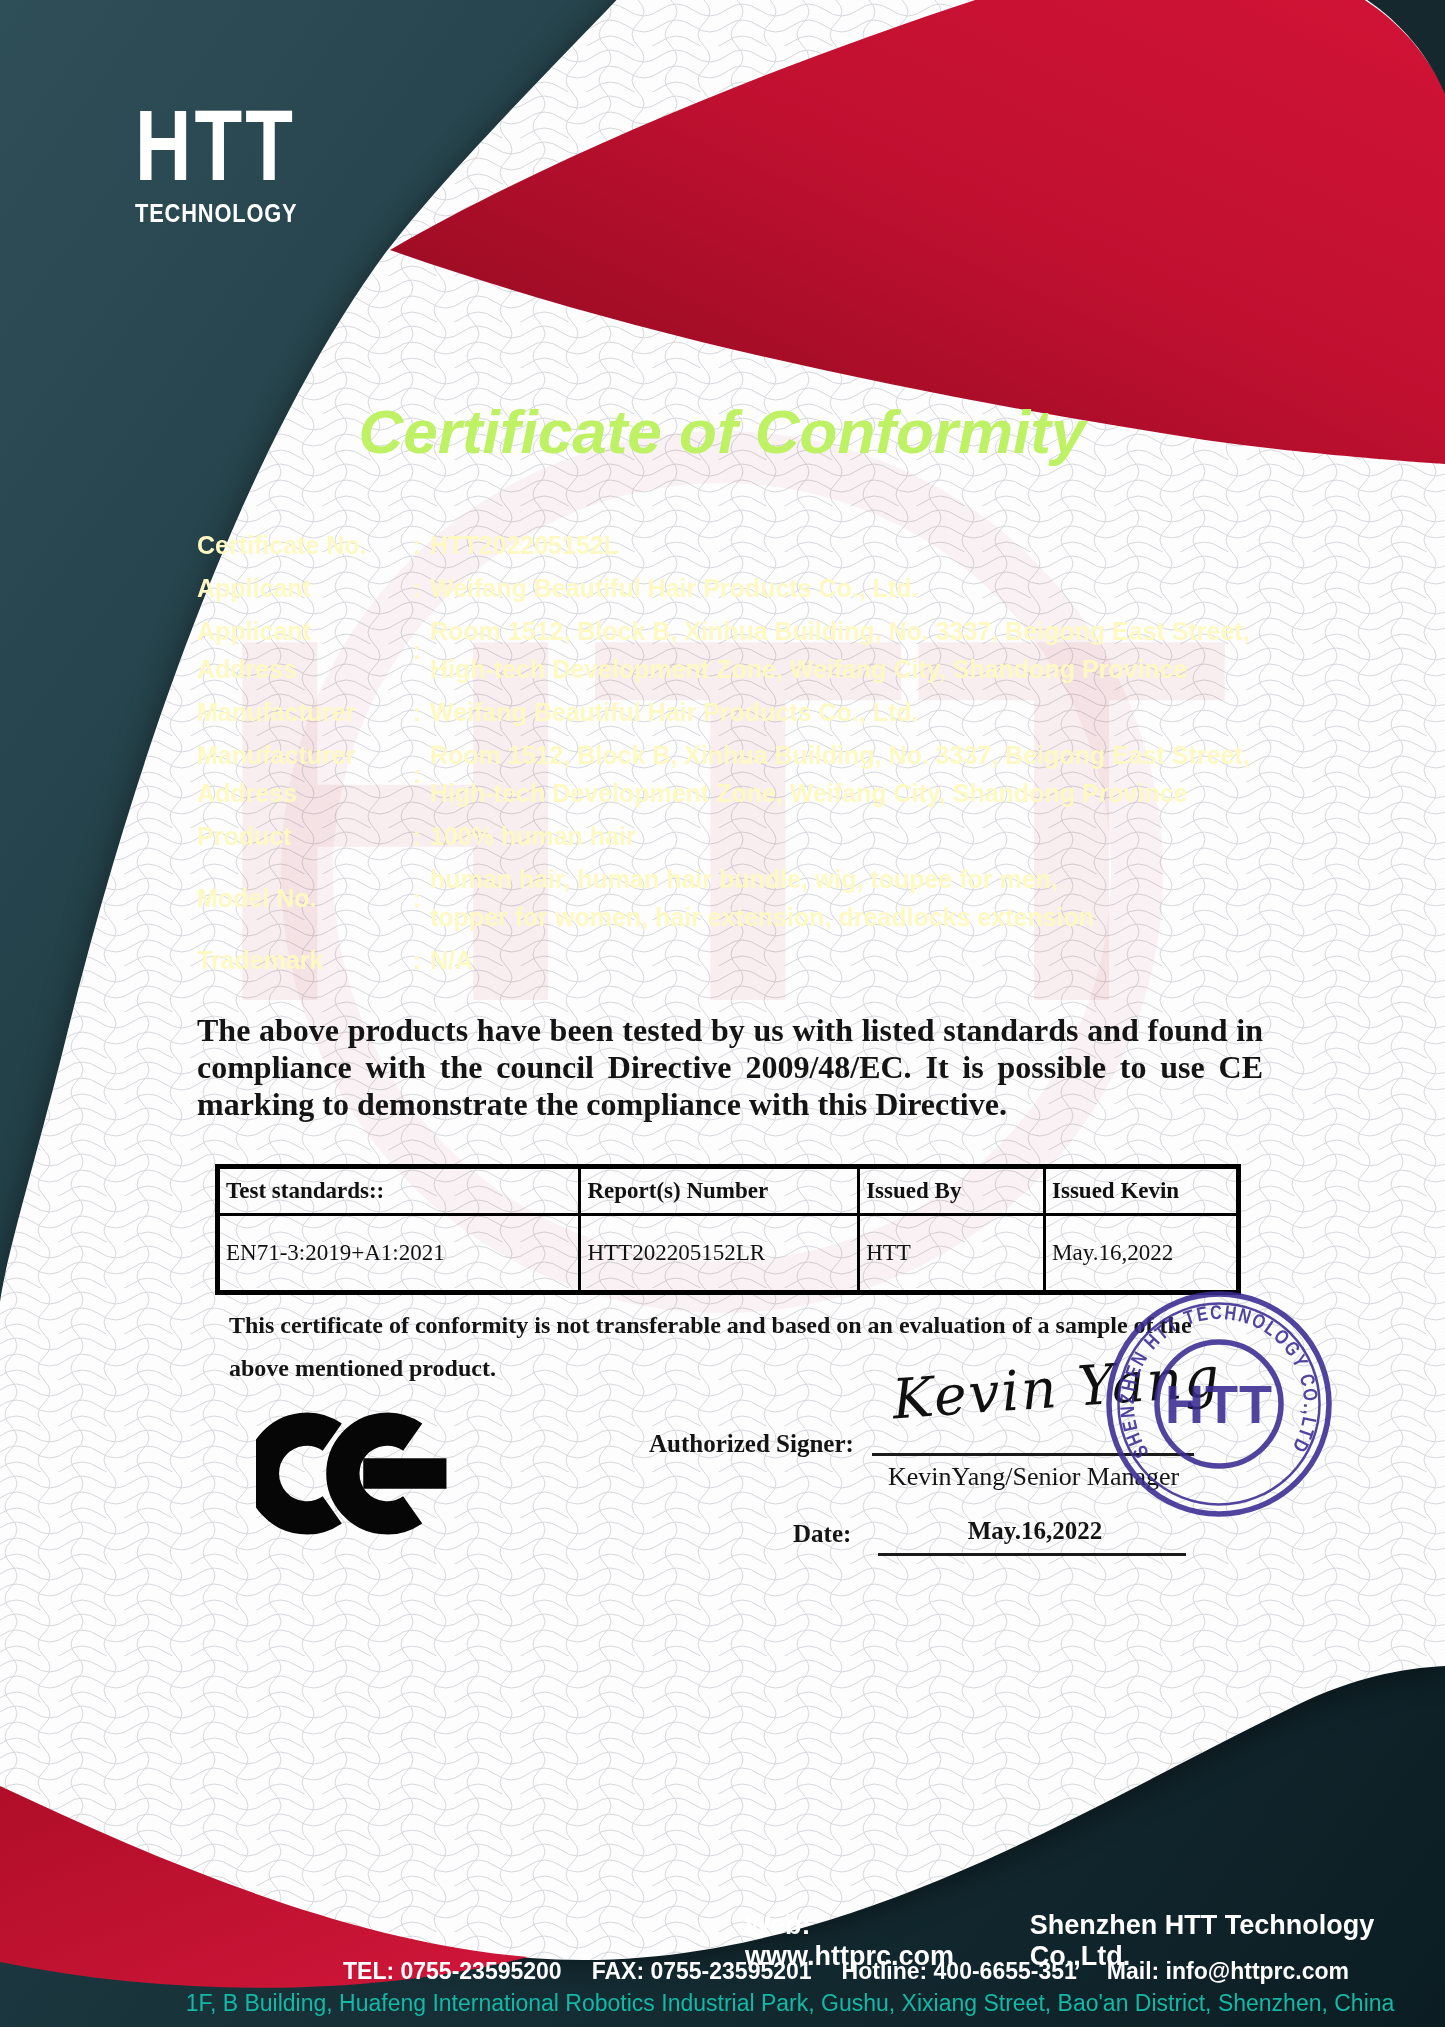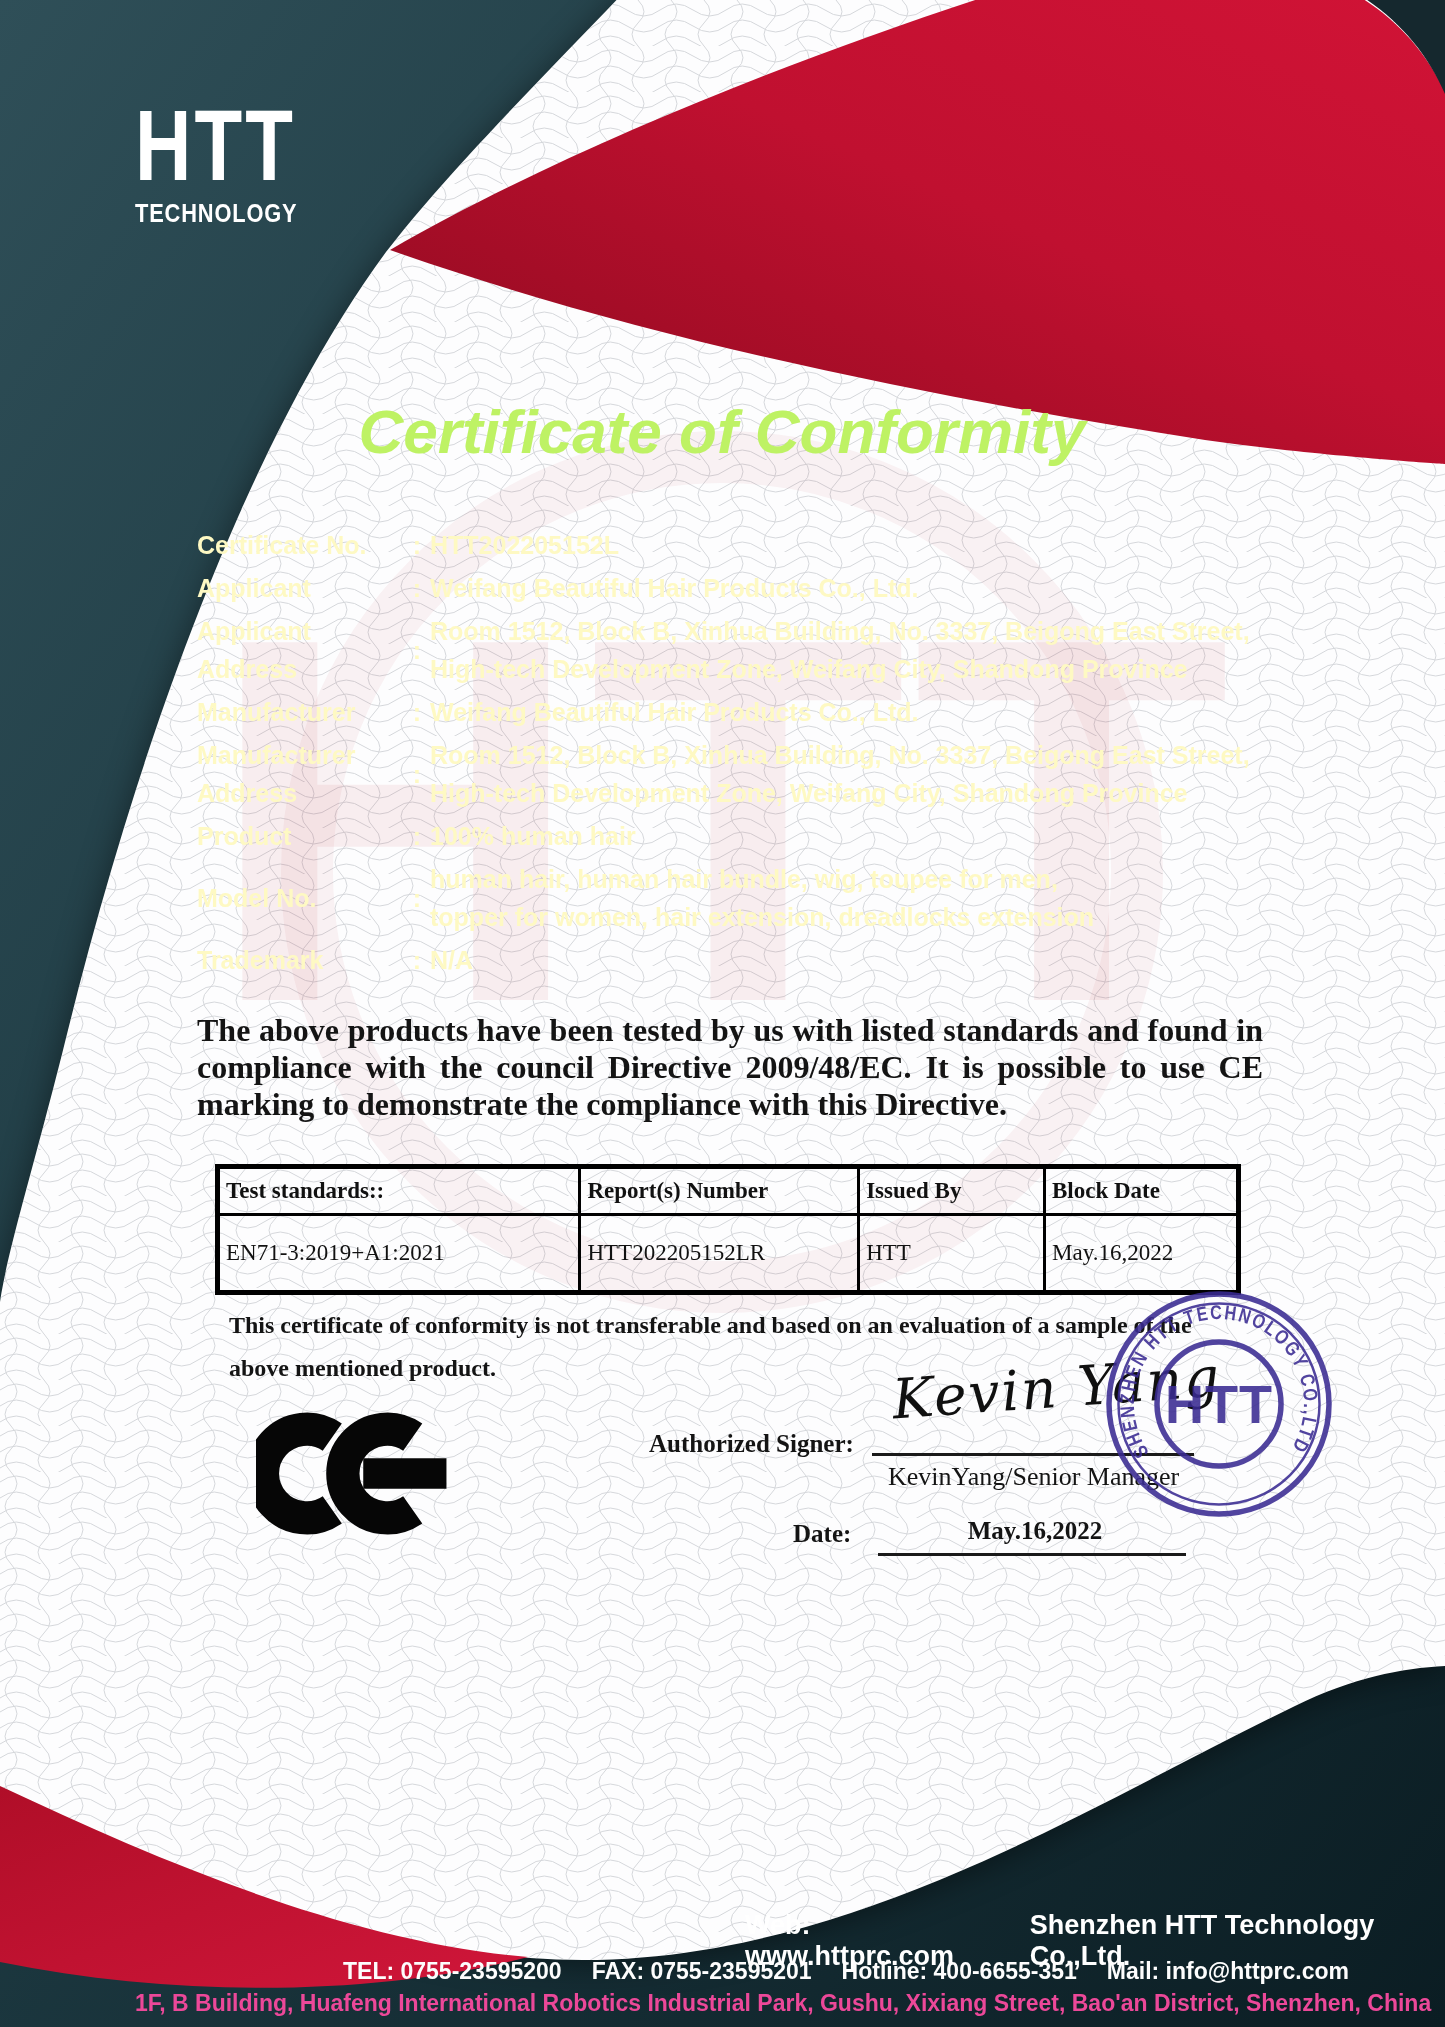--- a/index.html
+++ b/index.html
@@ -70,21 +70,21 @@
   .date-label{left:793px;top:1520px;font-family:"Liberation Serif",serif;font-weight:700;font-size:25px;color:#141414;}
   .date-value{left:905px;top:1517px;width:260px;text-align:center;font-family:"Liberation Serif",serif;font-weight:700;font-size:25px;color:#141414;}
   .date-line{left:878px;top:1553px;width:308px;height:3px;background:#1a1a1a;}
 
   .ce{left:256px;top:1404px;width:196px;height:139px;}
   .stamp{left:1099px;top:1284px;width:240px;height:240px;opacity:.88;}
 
   
   .f1{left:745px;top:1910px;display:flex;gap:26px;color:#fff;font-size:27px;font-weight:700;}
   .f2{left:343px;top:1958px;display:flex;gap:30px;color:#fdfdfd;font-size:23px;font-weight:600;}
-  .f3{left:135px;top:1990px;width:1310px;text-align:left;color:#ec4899;font-size:23px;font-weight:700;}
+  .f3{left:135px;top:1990px;width:1310px;text-align:center;color:#14b8a6;font-size:23px;font-weight:400;}
 </style>
 </head>
 <body>
 
 <svg class="bg" viewBox="0 0 1445 2027" preserveAspectRatio="none">
   <defs>
     <linearGradient id="gTeal" x1="0" y1="0" x2="1" y2="1">
       <stop offset="0" stop-color="#2f4f58"></stop>
       <stop offset="0.45" stop-color="#1c3840"></stop>
       <stop offset="1" stop-color="#0b1d23"></stop>
@@ -204,21 +204,21 @@
 
 <div class="abs statement1">The above products have been tested by us with listed standards and found in compliance with the council Directive 2009/48/EC. It is possible to use CE marking to demonstrate the compliance with this Directive.</div>
 
 <div class="abs tablewrap">
   <table class="cert">
     <tbody>
         <tr>
       <th class="col1">Test standards::</th>
       <th class="col2">Report(s) Number</th>
       <th class="col3">Issued By</th>
-      <th class="col4">Block Date</th>
+      <th class="col4">Issued Kevin</th>
     </tr>
     <tr>
       <td>EN71-3:2019+A1:2021</td>
       <td>HTT202205152LR</td>
       <td>HTT</td>
       <td>May.16,2022</td>
     </tr>
   </tbody>
     </table>
 </div>

